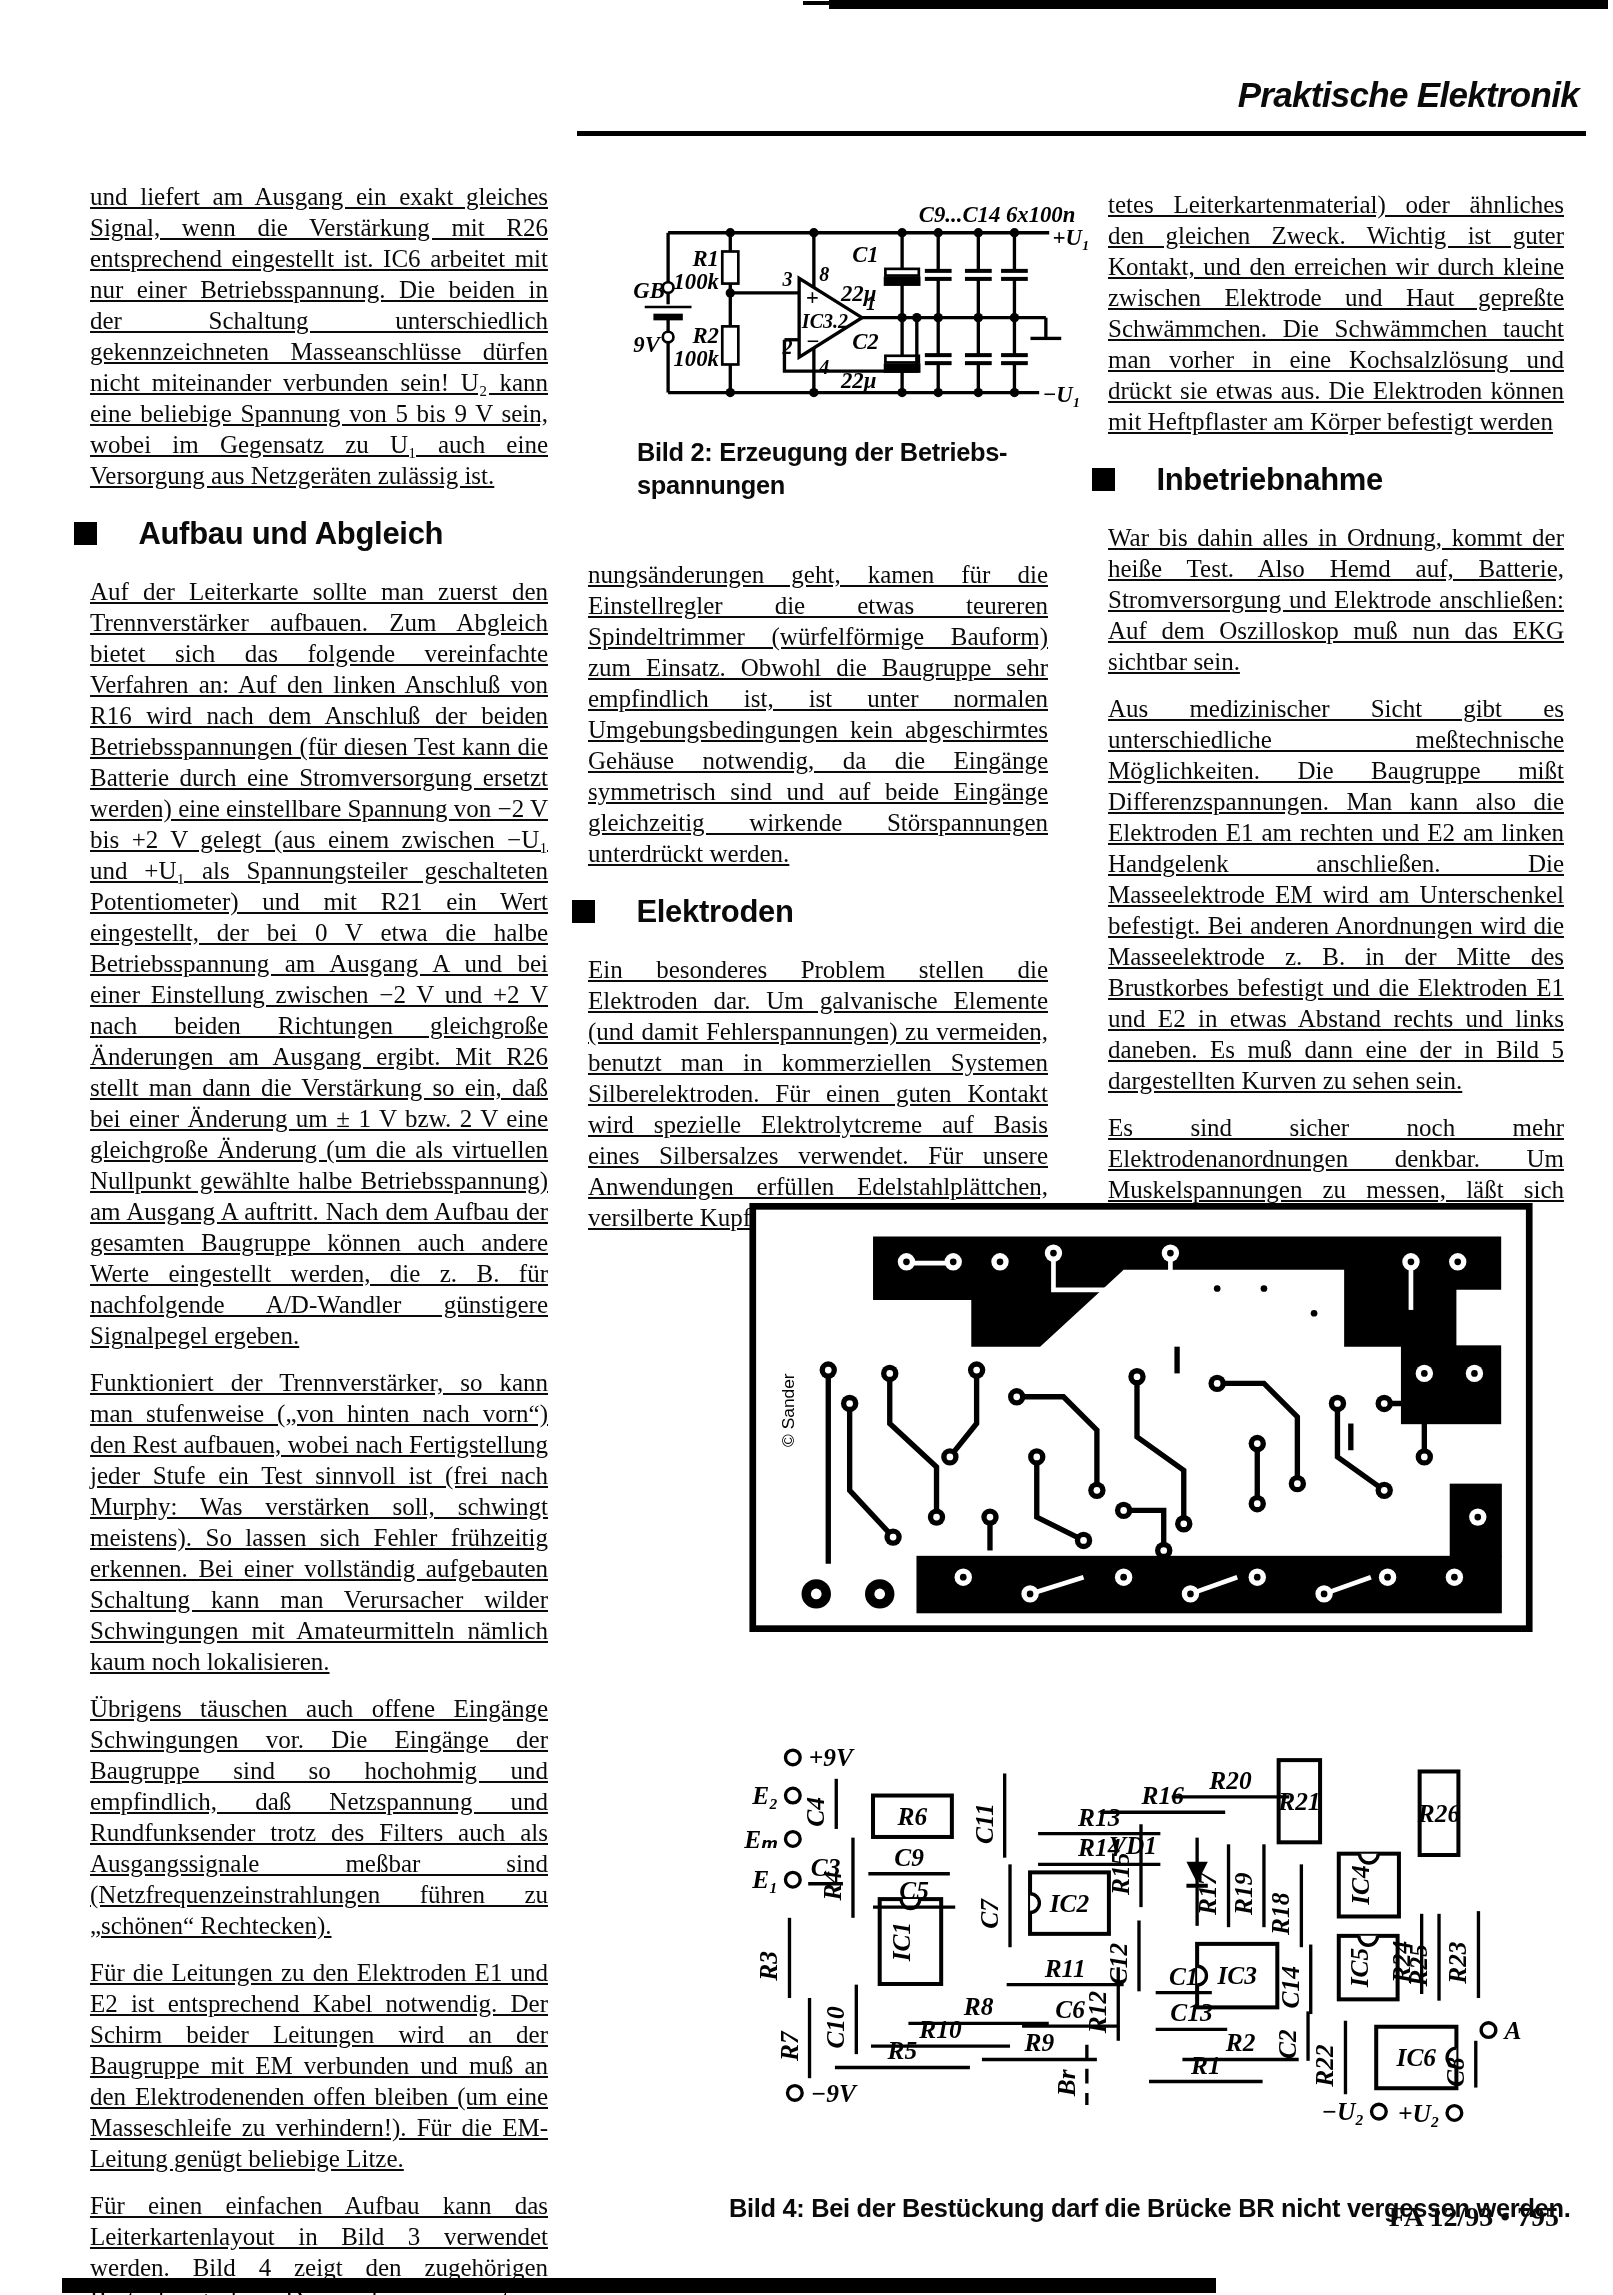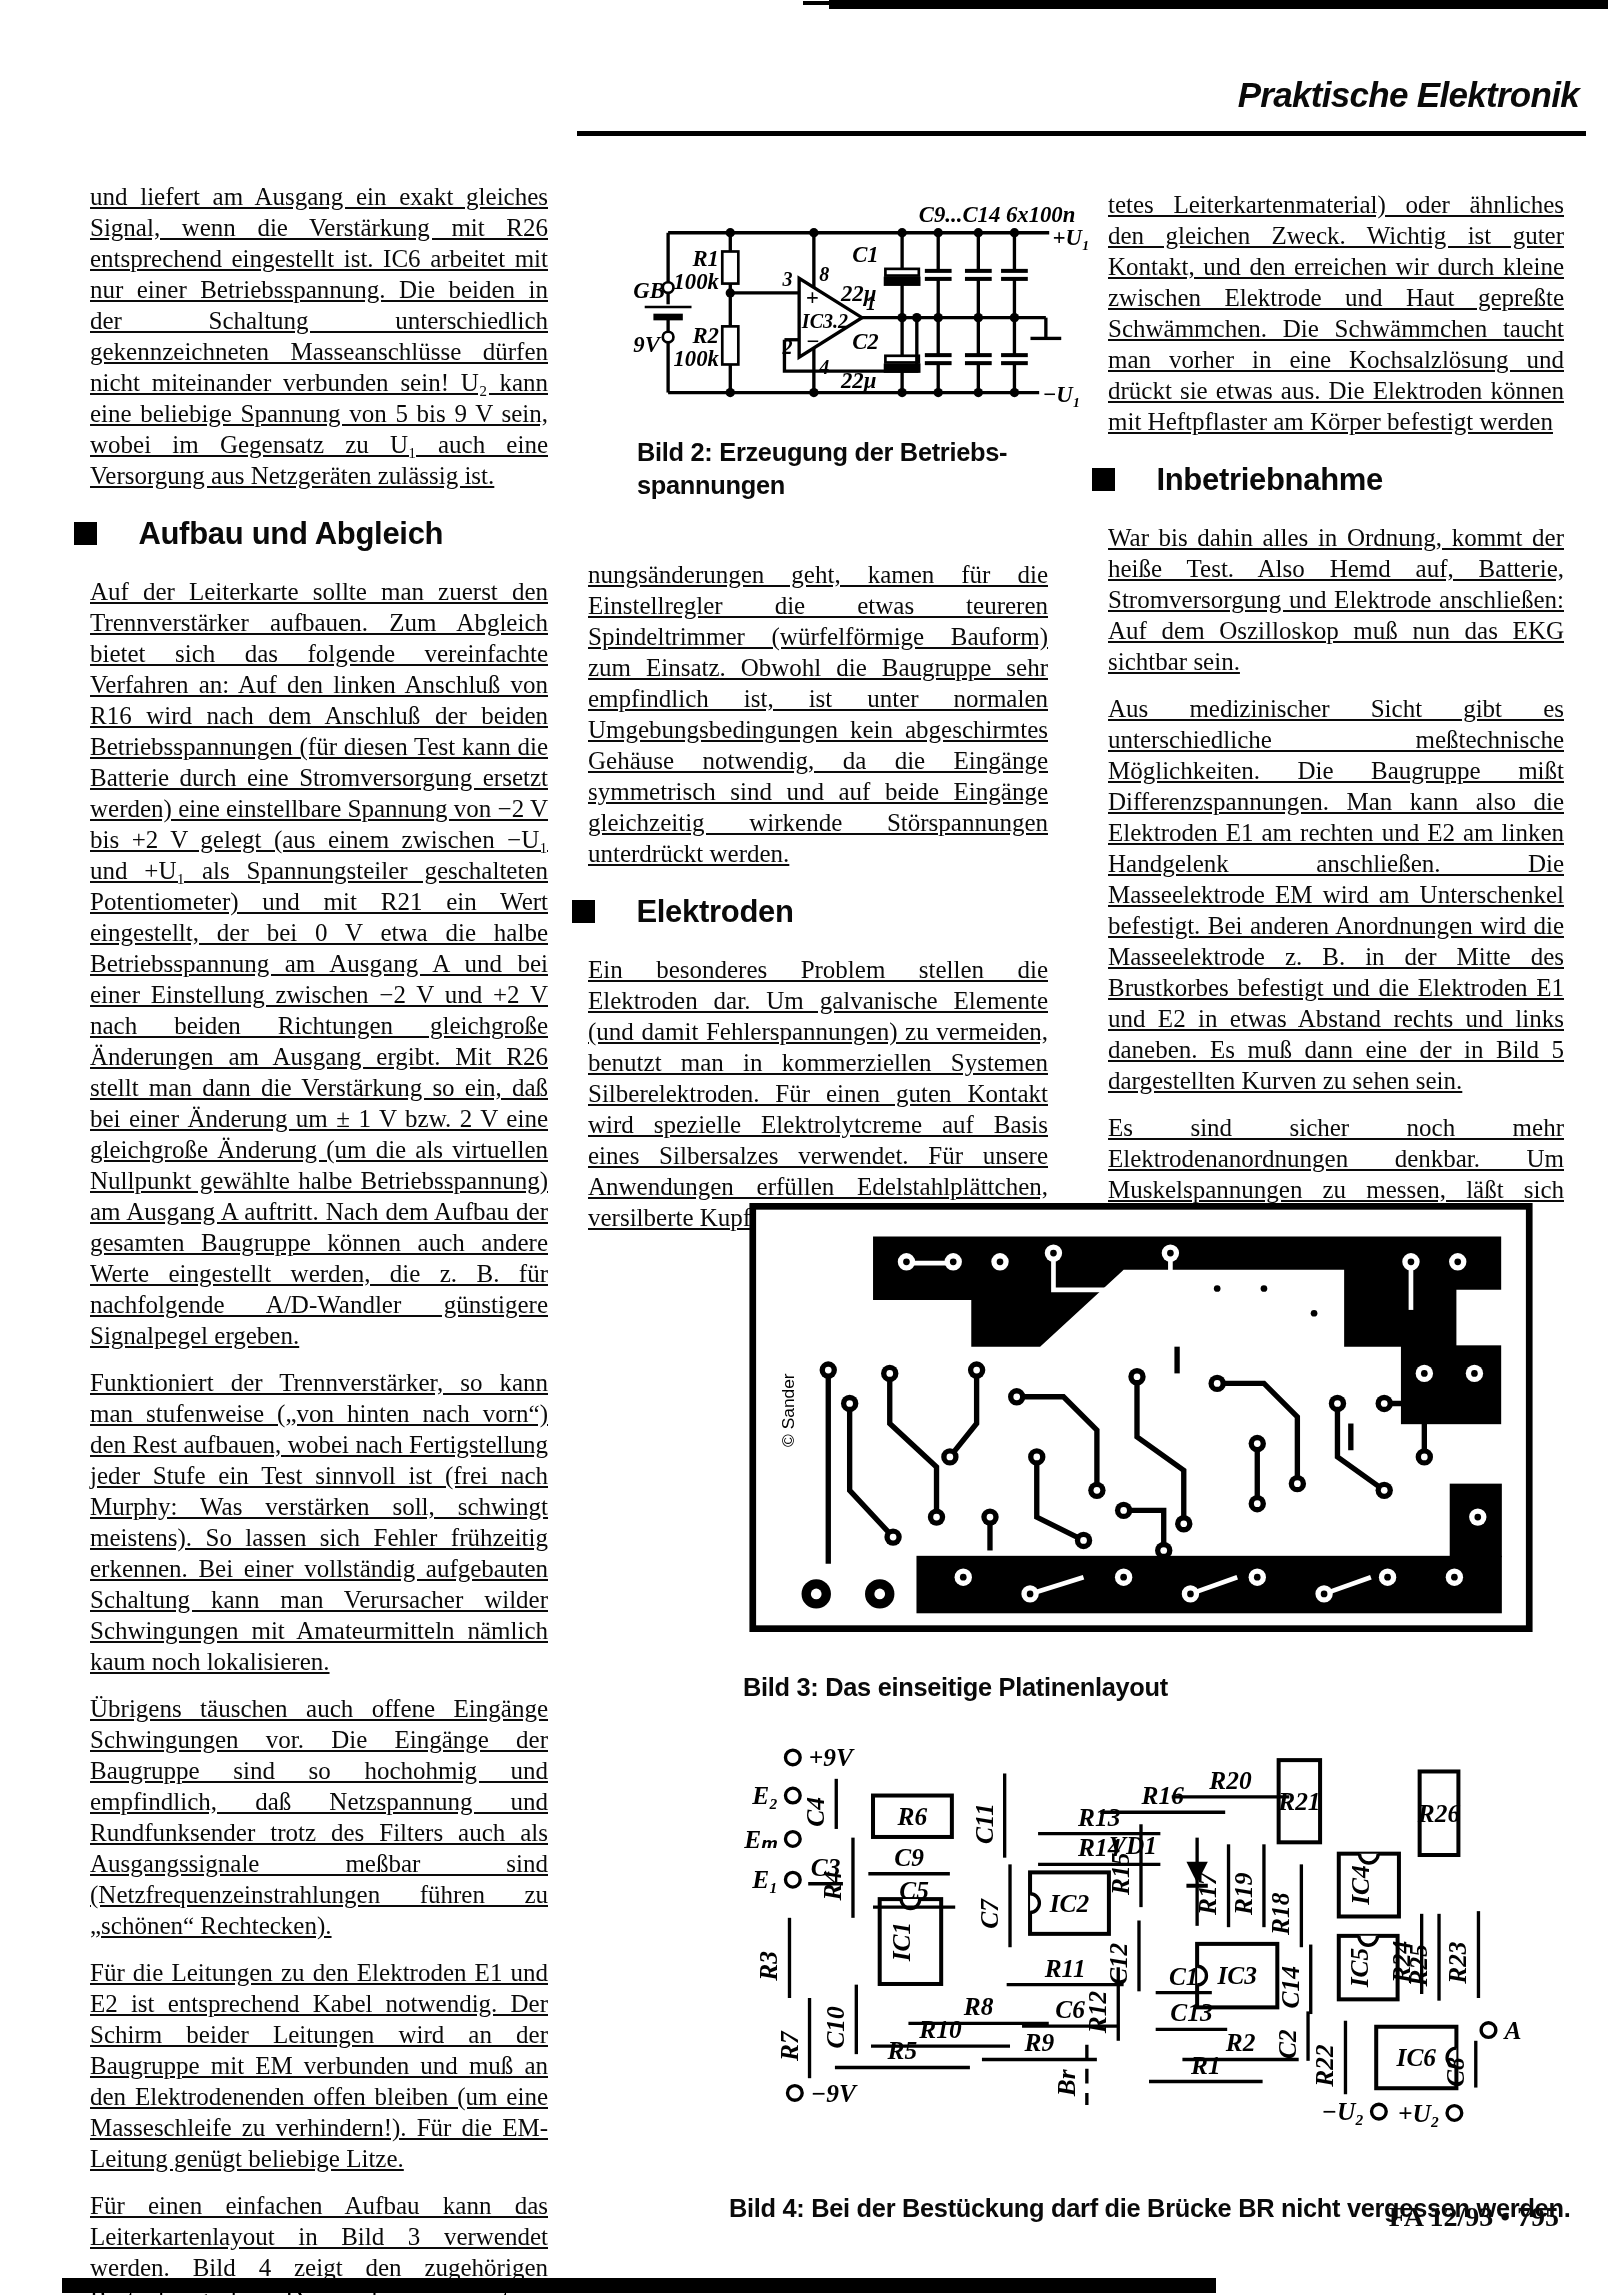--- a/index.html
+++ b/index.html
@@ -343,21 +343,20 @@
           <circle cx="360" cy="470" r="5"></circle>
             <circle cx="560" cy="460" r="5"></circle>
             <circle cx="620" cy="520" r="5"></circle>
           <circle cx="100" cy="585" r="8"></circle>
             <circle cx="195" cy="585" r="8"></circle>
         </g>
       </g>
       <text class="pcb-copy" transform="rotate(-90 66 310)" x="66" y="310" text-anchor="middle">© Sander</text>
     </svg>
   </div>
-  <div class="figcap cap3">Bild 3: Das einseitige Platinenlayout</div>
 
   <div class="fig4">
     <svg id="bild4-svg" viewBox="0 0 1250 630" width="836" height="421">
         <circle cx="95" cy="68" r="11" fill="#fff" stroke="#000" stroke-width="5"></circle>
         <text x="119" y="81" text-anchor="start" style="font:italic bold 38px &quot;Liberation Serif&quot;,&quot;DejaVu Sans&quot;,serif;">+9V</text>
         <circle cx="95" cy="125" r="11" fill="#fff" stroke="#000" stroke-width="5"></circle>
         <text x="73" y="138" text-anchor="end" style="font:italic bold 38px &quot;Liberation Serif&quot;,&quot;DejaVu Sans&quot;,serif;">E₂</text>
         <circle cx="95" cy="190" r="11" fill="#fff" stroke="#000" stroke-width="5"></circle>
         <text x="73" y="203" text-anchor="end" style="font:italic bold 38px &quot;Liberation Serif&quot;,&quot;DejaVu Sans&quot;,serif;">Eₘ</text>
         <circle cx="95" cy="251" r="11" fill="#fff" stroke="#000" stroke-width="5"></circle>

